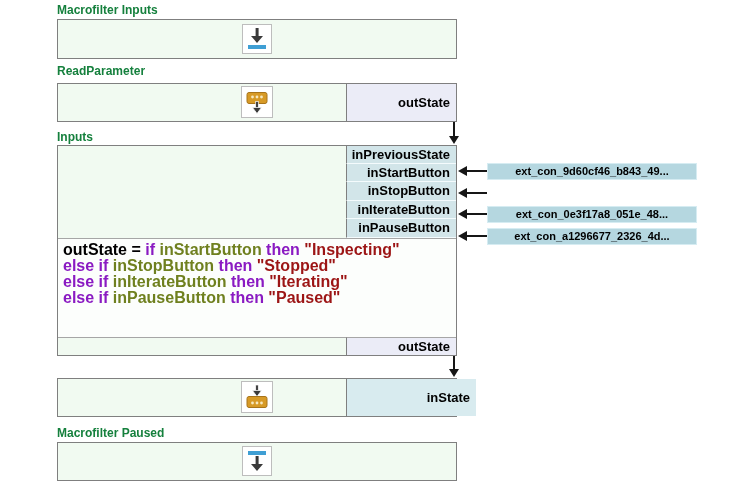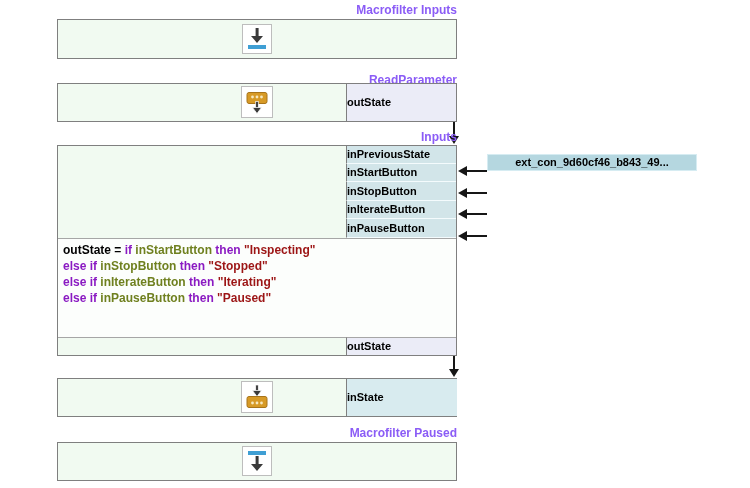--- a/index.html
+++ b/index.html
@@ -4,37 +4,37 @@
 <style>
   :root{
     --block-bg:#f1faf1; --block-border:#7f7f7f;
     --input-port-bg:#d2e5e9; --output-port-bg:#ebecf7; --state-port-bg:#d8ebef;
     --ext-con-bg:#b5d7e0; --keyword:#8a1ac2; --variable:#6f801f; --string:#9c1515;
     --arrow:#161616; --icon-blue:#3f9fd4; --icon-amber:#d79a26;
   }
   html,body{margin:0;padding:0;background:#fff;}
   .canvas{position:relative;width:750px;height:488px;background:#fff;overflow:hidden;
           font-family:"Liberation Sans","DejaVu Sans",sans-serif;}
-  .btitle{position:absolute;left:57px;width:400px;text-align:right;
-          font-size:12px;font-weight:bold;color:#8b5cf6;height:14px;line-height:14px;}
+  .btitle{position:absolute;left:57px;width:400px;text-align:left;
+          font-size:12px;font-weight:bold;color:#15803d;height:14px;line-height:14px;}
   .box{position:absolute;left:57px;width:400px;background:var(--block-bg);
        border:1px solid var(--block-border);box-sizing:border-box;}
   .iconbox{position:absolute;background:#fff;border:1px solid #bdbdbd;box-sizing:border-box;
            display:flex;align-items:center;justify-content:center;}
-  .port{position:absolute;box-sizing:border-box;font-size:11px;font-weight:bold;color:#000;
-        text-align:left;padding-right:6px;border-left:1px solid var(--block-border);
+  .port{position:absolute;box-sizing:border-box;font-size:13px;font-weight:bold;color:#000;
+        text-align:right;padding-right:6px;border-left:1px solid var(--block-border);
         overflow:hidden;white-space:nowrap;}
   .outport{background:var(--output-port-bg);}
   .inport{background:var(--input-port-bg);border-bottom:1px solid #f4fbfd;}
   .stateport{background:var(--state-port-bg);}
   .fport{left:346px;width:110px;}
   .formula-editor{position:absolute;left:58px;top:238px;width:398px;height:99px;
         background:#fcfefc;border-top:1px solid #a6a6a6;box-sizing:border-box;
         padding:3px 0 0 5px;overflow:hidden;}
-  .fline{height:16px;line-height:16px;font-size:12px;font-weight:bold;white-space:pre;color:#000;}
+  .fline{height:16px;line-height:16px;font-size:16px;font-weight:bold;white-space:pre;color:#000;}
   .tk-plain{color:#000;} .tk-keyword{color:var(--keyword);}
   .tk-variable{color:var(--variable);} .tk-string{color:var(--string);}
   .extcon{position:absolute;left:487px;width:210px;height:17px;box-sizing:border-box;
         background:var(--ext-con-bg);border:1px solid #d6ecf2;
         font-size:11px;font-weight:bold;color:#000;text-align:center;
         line-height:15px;white-space:nowrap;overflow:hidden;}
   .vline{position:absolute;width:2px;background:var(--arrow);}
   .vhead{position:absolute;width:0;height:0;border-left:5px solid transparent;
         border-right:5px solid transparent;border-top:8px solid var(--arrow);}
   .hline{position:absolute;height:2px;background:var(--arrow);}
@@ -49,21 +49,21 @@
   <div class="btitle" style="top:3px">Macrofilter Inputs</div>
   <div class="box" style="top:19px;height:40px"></div>
   <div class="iconbox" style="left:242px;top:24px;width:30px;height:30px">
     <svg width="28" height="28" viewBox="0 0 28 28">
       <rect x="12.6" y="3" width="3" height="9" fill="#3a3a3a"></rect>
       <polygon points="8,11 20,11 14,18" fill="#3a3a3a"></polygon>
       <rect x="5" y="20" width="18" height="4" fill="var(--icon-blue)"></rect>
     </svg>
   </div>
 
-  <div class="btitle" style="top:73px">ReadParameter</div>
+  <div class="btitle" style="top:64px">ReadParameter</div>
   <div class="box" style="top:83px;height:39px"></div>
   <div class="port outport" style="left:346px;top:84px;width:110px;height:37px;line-height:37px">outState</div>
   <div class="iconbox" style="left:241px;top:86px;width:32px;height:32px">
     <svg width="30" height="30" viewBox="0 0 30 30">
       <rect x="5" y="5.5" width="20" height="11" rx="2" fill="var(--icon-amber)" stroke="#a8741a"></rect>
       <circle cx="10.5" cy="10" r="1.4" fill="#f6e8c0"></circle>
       <circle cx="15" cy="10" r="1.4" fill="#f6e8c0"></circle>
       <circle cx="19.5" cy="10" r="1.4" fill="#f6e8c0"></circle>
       <rect x="13.7" y="14.5" width="2.6" height="6.5" fill="#3a3a3a" stroke="#fdfdfd" stroke-width="0.7"></rect>
       <polygon points="10.5,20.5 19.5,20.5 15,26.5" fill="#3a3a3a" stroke="#fdfdfd" stroke-width="0.7"></polygon>
@@ -86,37 +86,39 @@
       <div class="fline"><span class="tk-keyword">else if</span><span class="tk-variable"> inStopButton </span><span class="tk-keyword">then</span><span class="tk-string"> "Stopped"</span></div>
       <div class="fline"><span class="tk-keyword">else if</span><span class="tk-variable"> inIterateButton </span><span class="tk-keyword">then</span><span class="tk-string"> "Iterating"</span></div>
       <div class="fline"><span class="tk-keyword">else if</span><span class="tk-variable"> inPauseButton </span><span class="tk-keyword">then</span><span class="tk-string"> "Paused"</span></div>
     </div>
 
   <div style="position:absolute;left:58px;top:337px;width:288px;height:18px;background:var(--block-bg);border-top:1px solid #a6a6a6;box-sizing:border-box"></div>
   <div class="port outport" style="left:346px;top:337px;width:110px;height:18px;line-height:17px;border-top:1px solid #a6a6a6">outState</div>
 
   <div class="hline" style="left:466px;top:170px;width:21px"></div>
   <div class="hhead" style="left:458px;top:166px"></div>
-  <div class="extcon" style="top:154px">ext_con_9d60cf46_b843_49...</div>
+  <div class="extcon" style="top:163px">ext_con_9d60cf46_b843_49...</div>
 
   <div class="hline" style="left:466px;top:192px;width:21px"></div>
   <div class="hhead" style="left:458px;top:188px"></div>
 
   <div class="hline" style="left:466px;top:213px;width:21px"></div>
   <div class="hhead" style="left:458px;top:209px"></div>
+  <div class="extcon" style="top:206px">ext_con_0e3f17a8_051e_48...</div>
 
   <div class="hline" style="left:466px;top:235px;width:21px"></div>
   <div class="hhead" style="left:458px;top:231px"></div>
+  <div class="extcon" style="top:228px">ext_con_a1296677_2326_4d...</div>
 
   <div class="vline" style="left:453px;top:356px;height:13px"></div>
   <div class="vhead" style="left:449px;top:369px"></div>
 
   <div class="btitle" style="top:379px">WriteParameter</div>
   <div class="box" style="top:378px;height:39px"></div>
-  <div class="port stateport" style="left:346px;top:379px;width:111px;height:37px;line-height:37px;border-left:1px solid var(--block-border)">inState</div>
+  <div class="port stateport" style="left:346px;top:379px;width:130px;height:37px;line-height:37px;border-left:1px solid var(--block-border)">inState</div>
   <div class="iconbox" style="left:241px;top:381px;width:32px;height:32px">
     <svg width="30" height="30" viewBox="0 0 30 30">
       <rect x="13.7" y="3" width="2.6" height="6" fill="#3a3a3a" stroke="#fdfdfd" stroke-width="0.7"></rect>
       <polygon points="10.5,8.5 19.5,8.5 15,14.5" fill="#3a3a3a" stroke="#fdfdfd" stroke-width="0.7"></polygon>
       <rect x="5" y="14.5" width="20" height="11" rx="2" fill="var(--icon-amber)" stroke="#a8741a"></rect>
       <circle cx="10.5" cy="21" r="1.4" fill="#f6e8c0"></circle>
       <circle cx="15" cy="21" r="1.4" fill="#f6e8c0"></circle>
       <circle cx="19.5" cy="21" r="1.4" fill="#f6e8c0"></circle>
     </svg>
   </div>

